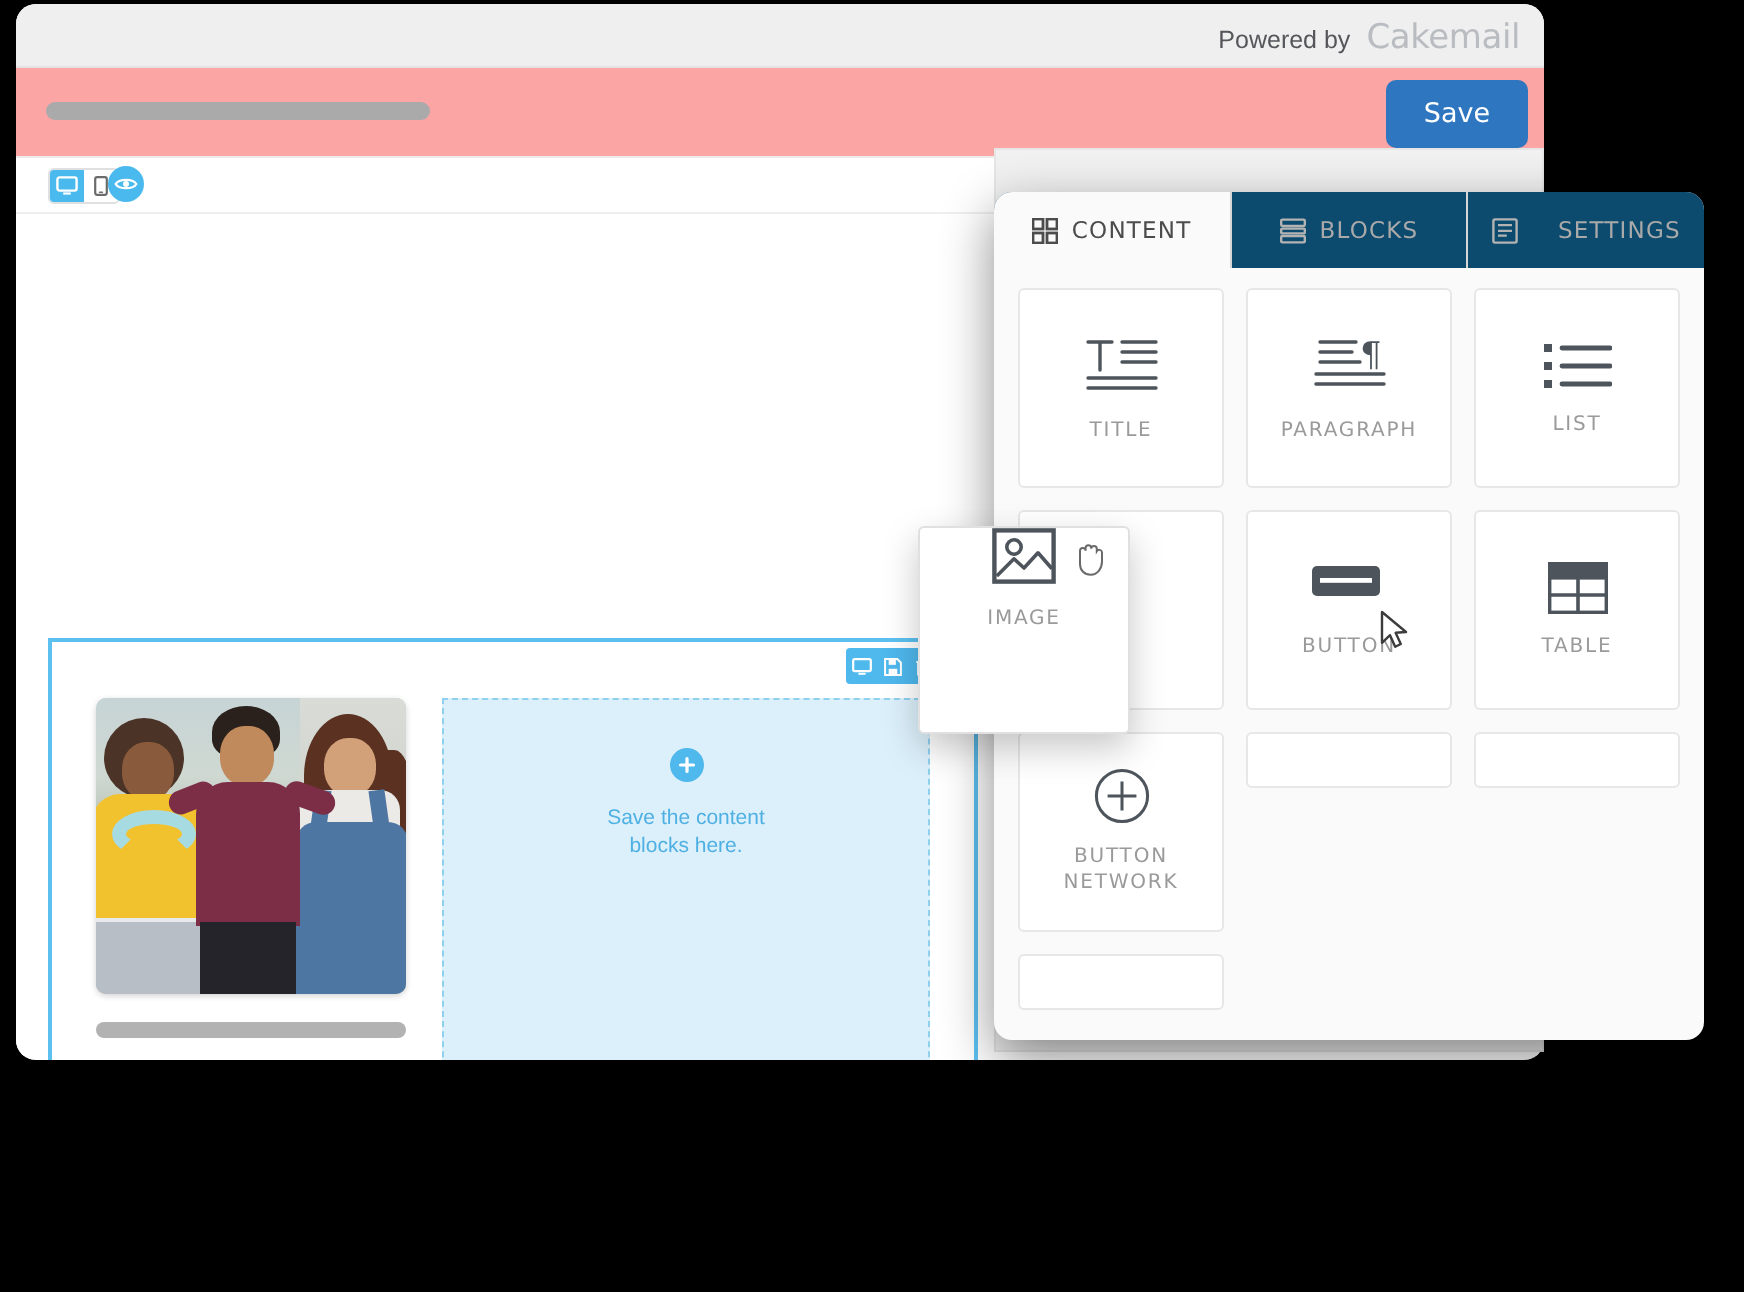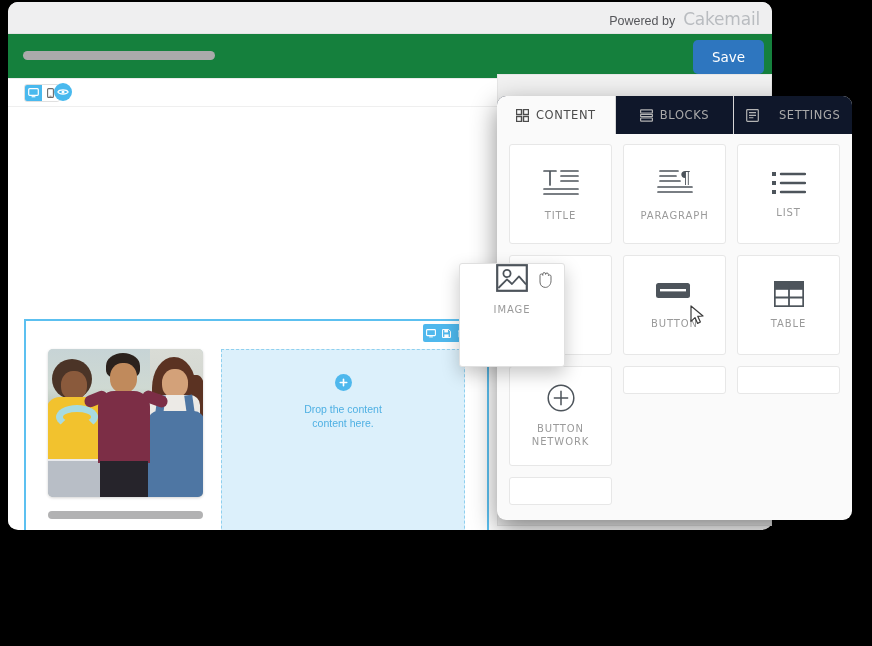--- a/index.html
+++ b/index.html
@@ -33,21 +33,21 @@
     display: flex; align-items: baseline; gap: 8px;
   }
   .powered-by { font-size: 12.5px; color: #55565a; margin-left: 40px; }
   .cakemail-logo {
     font-size: 17px; color: #b9bcc0; letter-spacing: -0.2px;
     font-family: "DejaVu Sans", sans-serif;
   }
 
   
   .namebar {
-    position: relative; height: 45px; background: #15803d;
+    position: relative; height: 45px; background: #fca5a5;
     border-bottom: 1px solid #ececec;
   }
   .name-placeholder {
     position: absolute; left: 15px; top: 17px;
     width: 192px; height: 9px; border-radius: 5px; background: #aaaaab;
   }
   .save-button {
     position: absolute; right: 8px; top: 6px;
     width: 71px; height: 34px; border-radius: 5px;
     background: #2e76bf; color: #ffffff;
@@ -192,21 +192,21 @@
     background: #f1f1f1; border: 1px solid #e6e6e6;
   }
   .panel {
     position: absolute; left: 497px; top: 96px;
     width: 355px; height: 424px;
     background: #fafafa;
     border-radius: 9px;
     box-shadow: 0 9px 26px rgba(0,0,0,0.45);
     overflow: hidden;
   }
-  .tabs { display: flex; height: 38px; background: #0f172a; }
+  .tabs { display: flex; height: 38px; background: #0c4a6e; }
   .tab {
     flex: 1; display: flex; align-items: center; justify-content: center;
     gap: 7px; font-size: 11.5px; letter-spacing: 0.6px;
     color: #a9a9a9; cursor: pointer;
     border-right: 1px solid #d6d6d6;
     font-family: "DejaVu Sans", sans-serif;
   }
   .tab:last-child { border-right: none; gap: 20px; }
   .tab.active { background: #fafafa; color: #4c4c4c; }
 
@@ -368,21 +368,21 @@
 
             </div>
           </div>
 
           <div class="dropzone">
             <div class="drop-circle">
               <svg width="9" height="9" viewBox="0 0 10 10">
                 <path d="M5 1.4 L5 8.6 M1.4 5 L8.6 5" stroke="#ffffff" stroke-width="1.8" stroke-linecap="round"></path>
               </svg>
             </div>
-            <div class="drop-text">Drop the content content here.</div>
+            <div class="drop-text">Save the content blocks here.</div>
           </div>
         </div>
       </div>
     </div>
   </div>
 
   <div class="panel-back"></div>
 
   <div class="panel">
     <div class="tabs">

